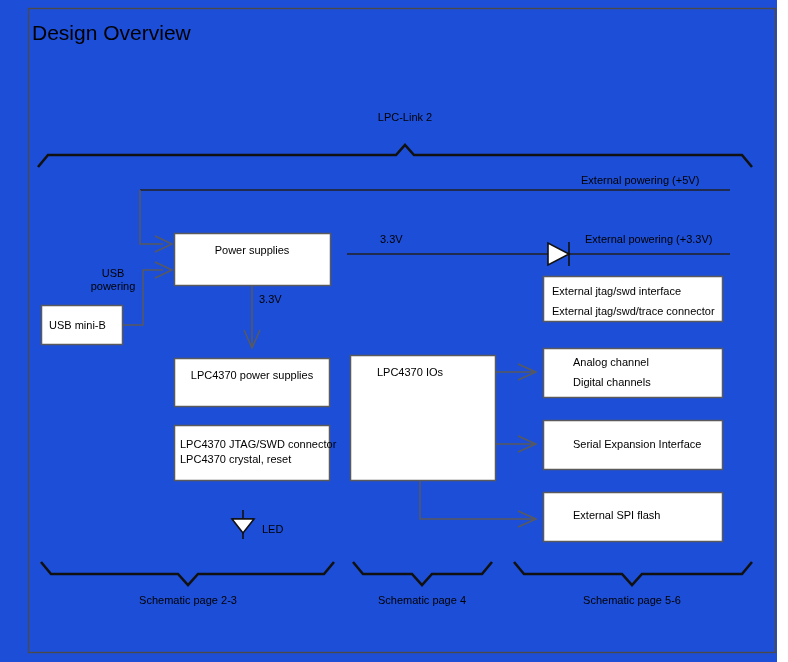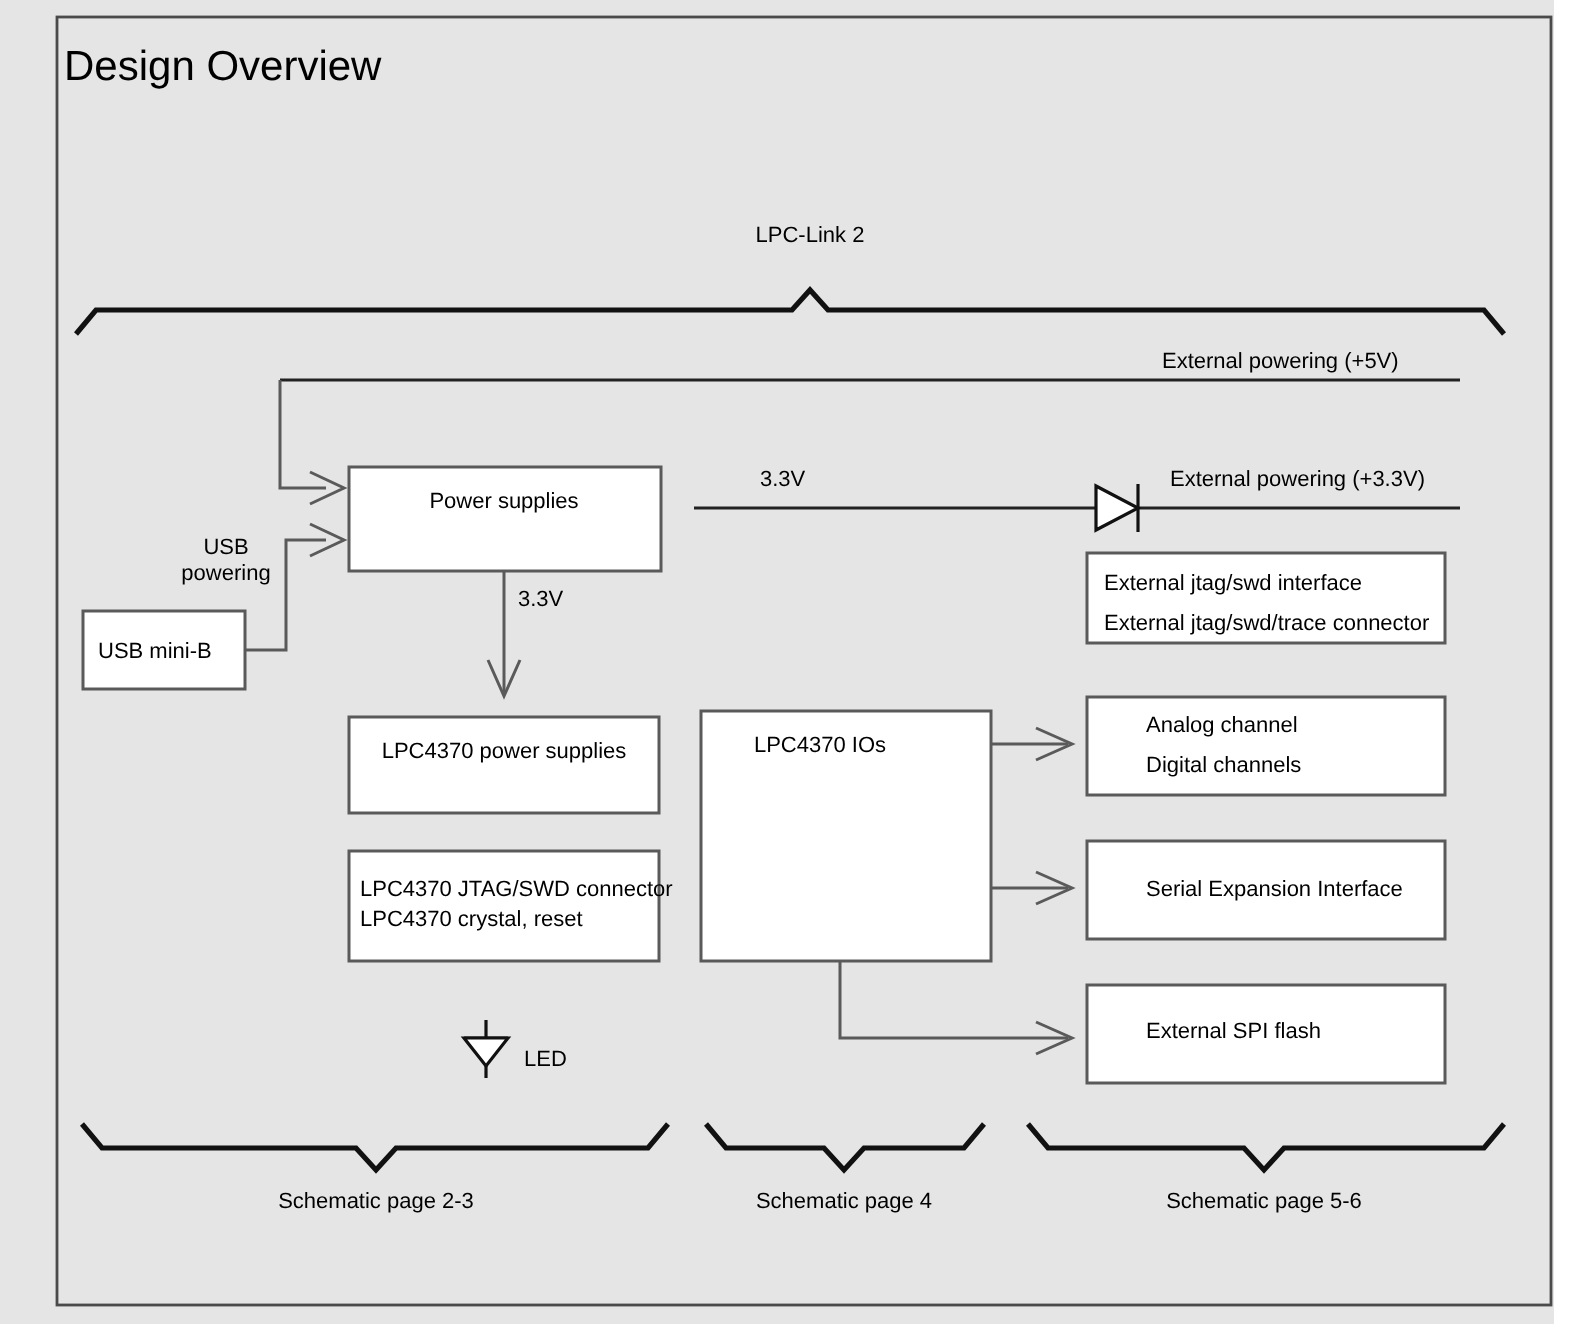--- a/index.html
+++ b/index.html
@@ -10,21 +10,21 @@
   body {
     width: 788px;
     height: 662px;
     font-family: "Liberation Sans", sans-serif;
     -webkit-font-smoothing: antialiased;
   }
   #page {
     position: relative;
     width: 777px;
     height: 662px;
-    background: #e5e5e5;
+    background: #1d4ed8;
     overflow: hidden;
   }
   svg#diagram {
     position: absolute;
     left: 0;
     top: 0;
     width: 788px;
     height: 662px;
   }
   .page-border {

